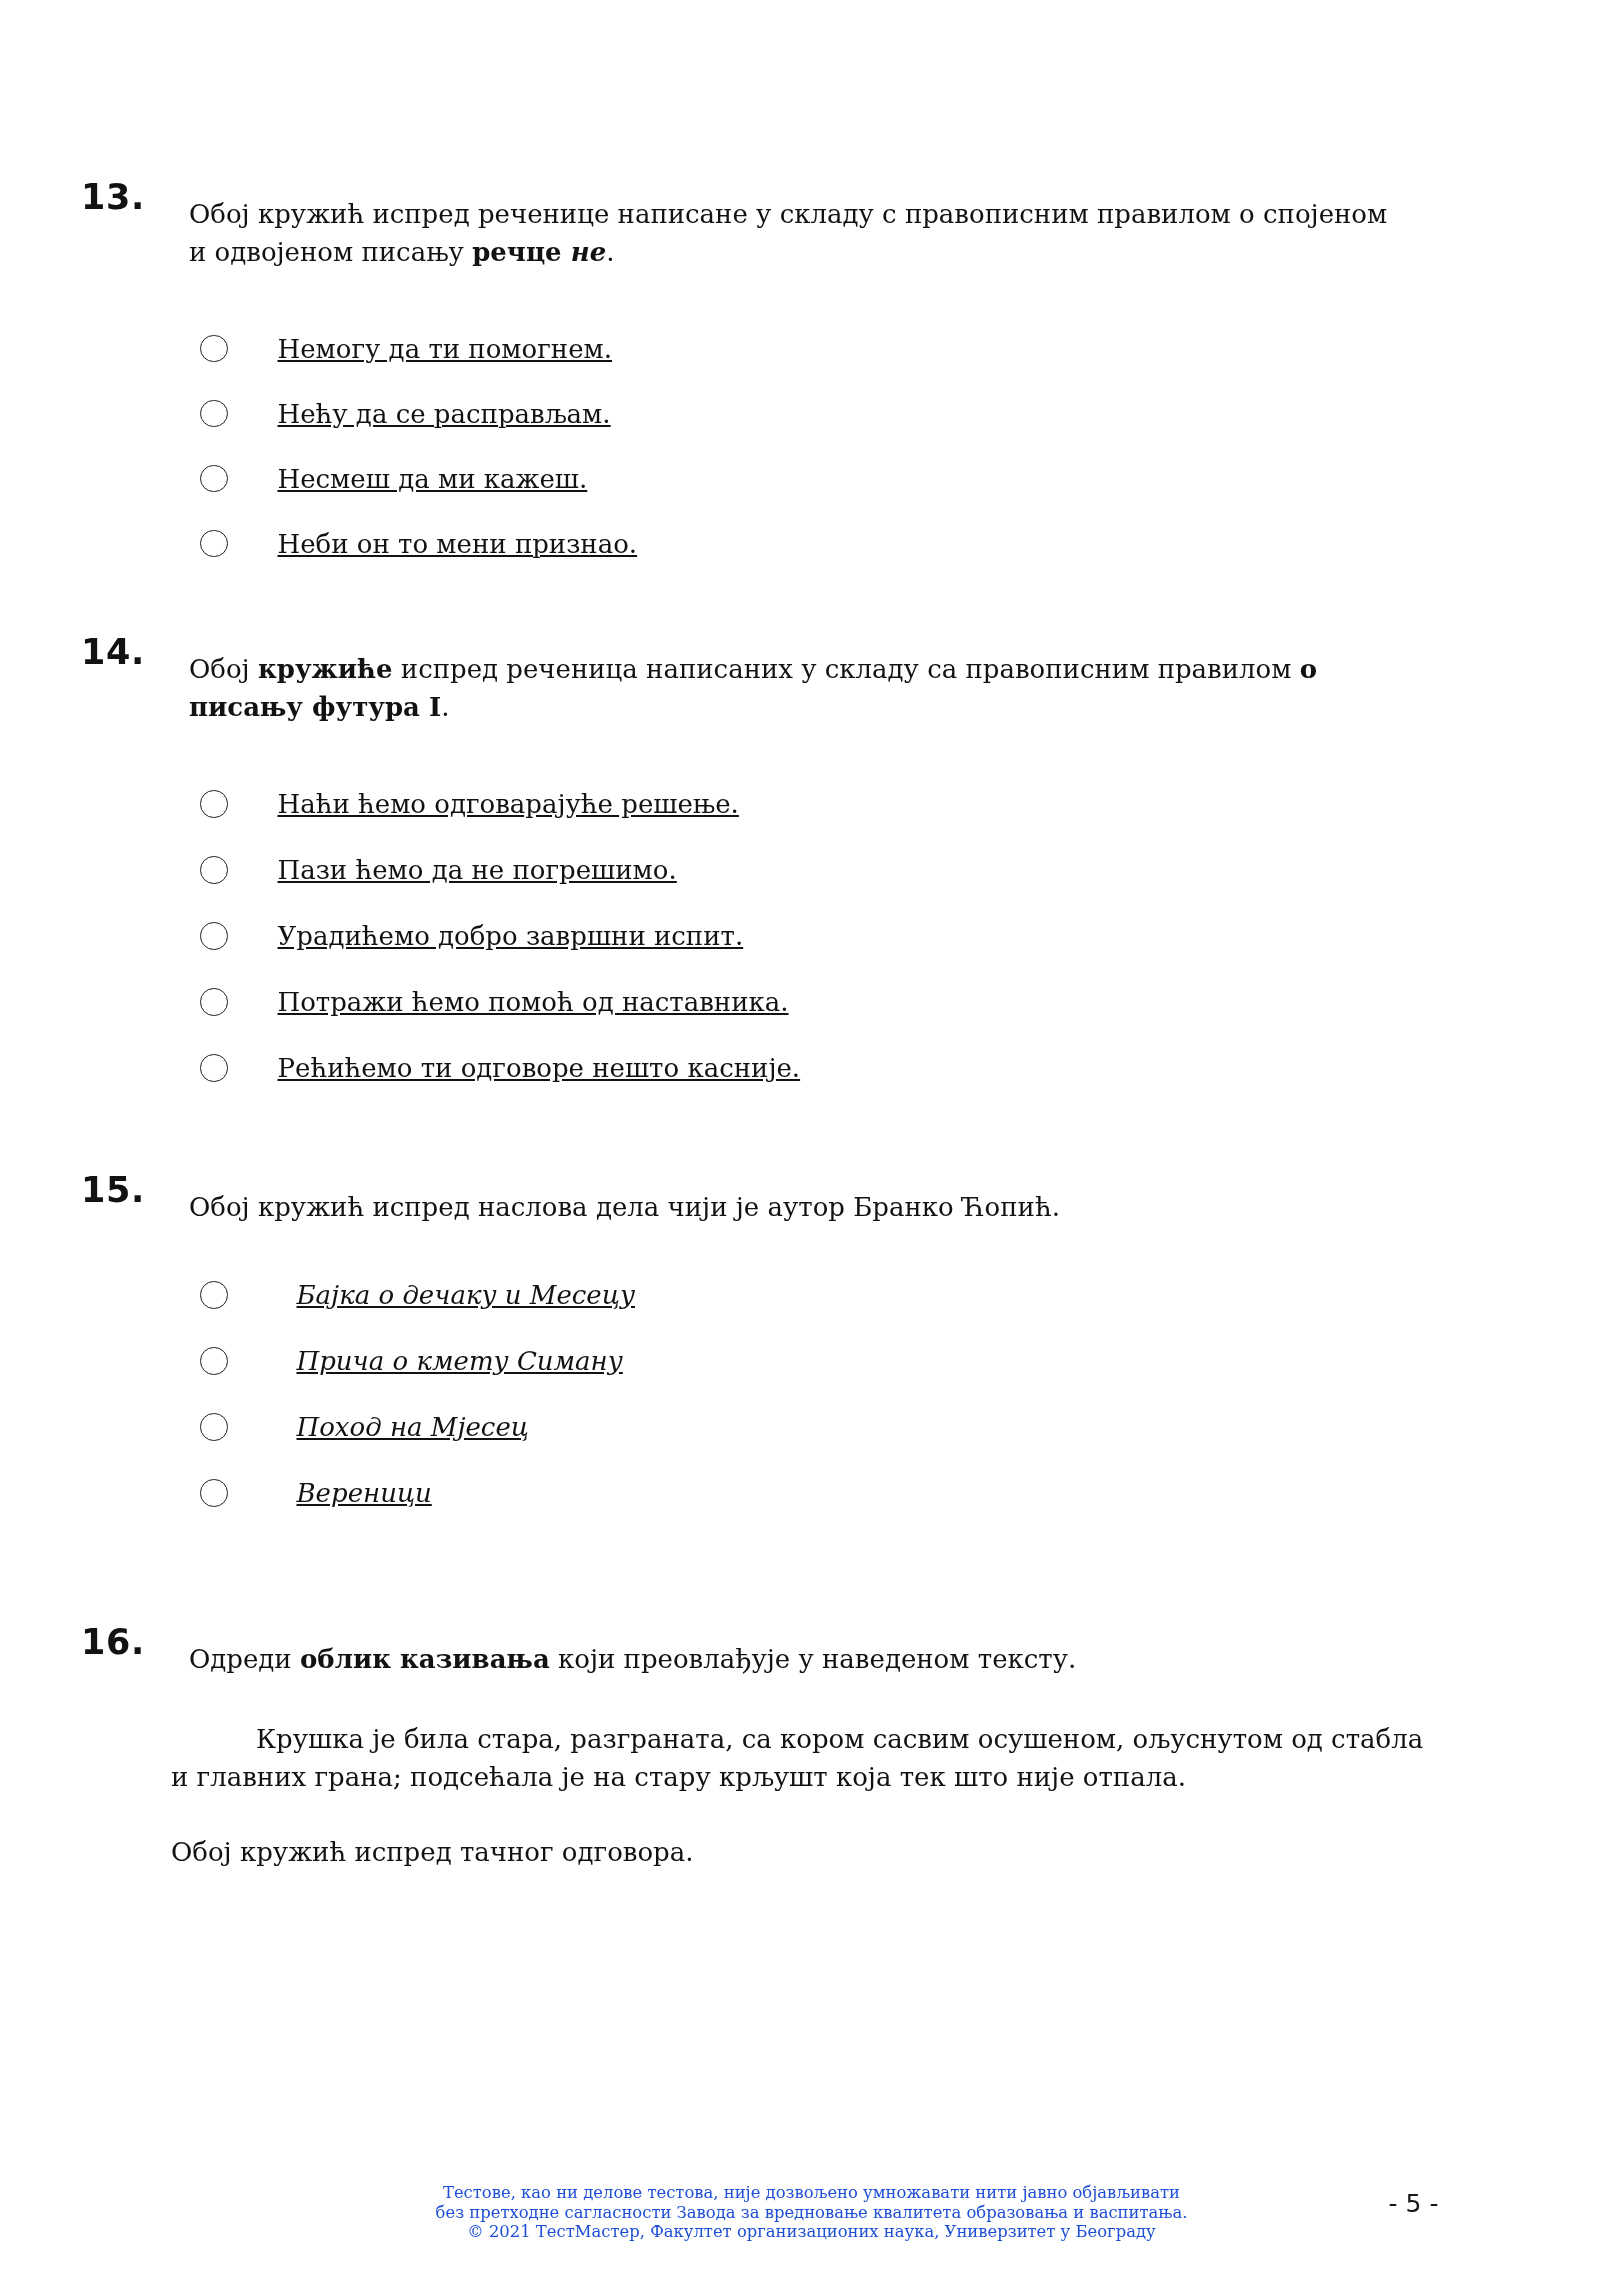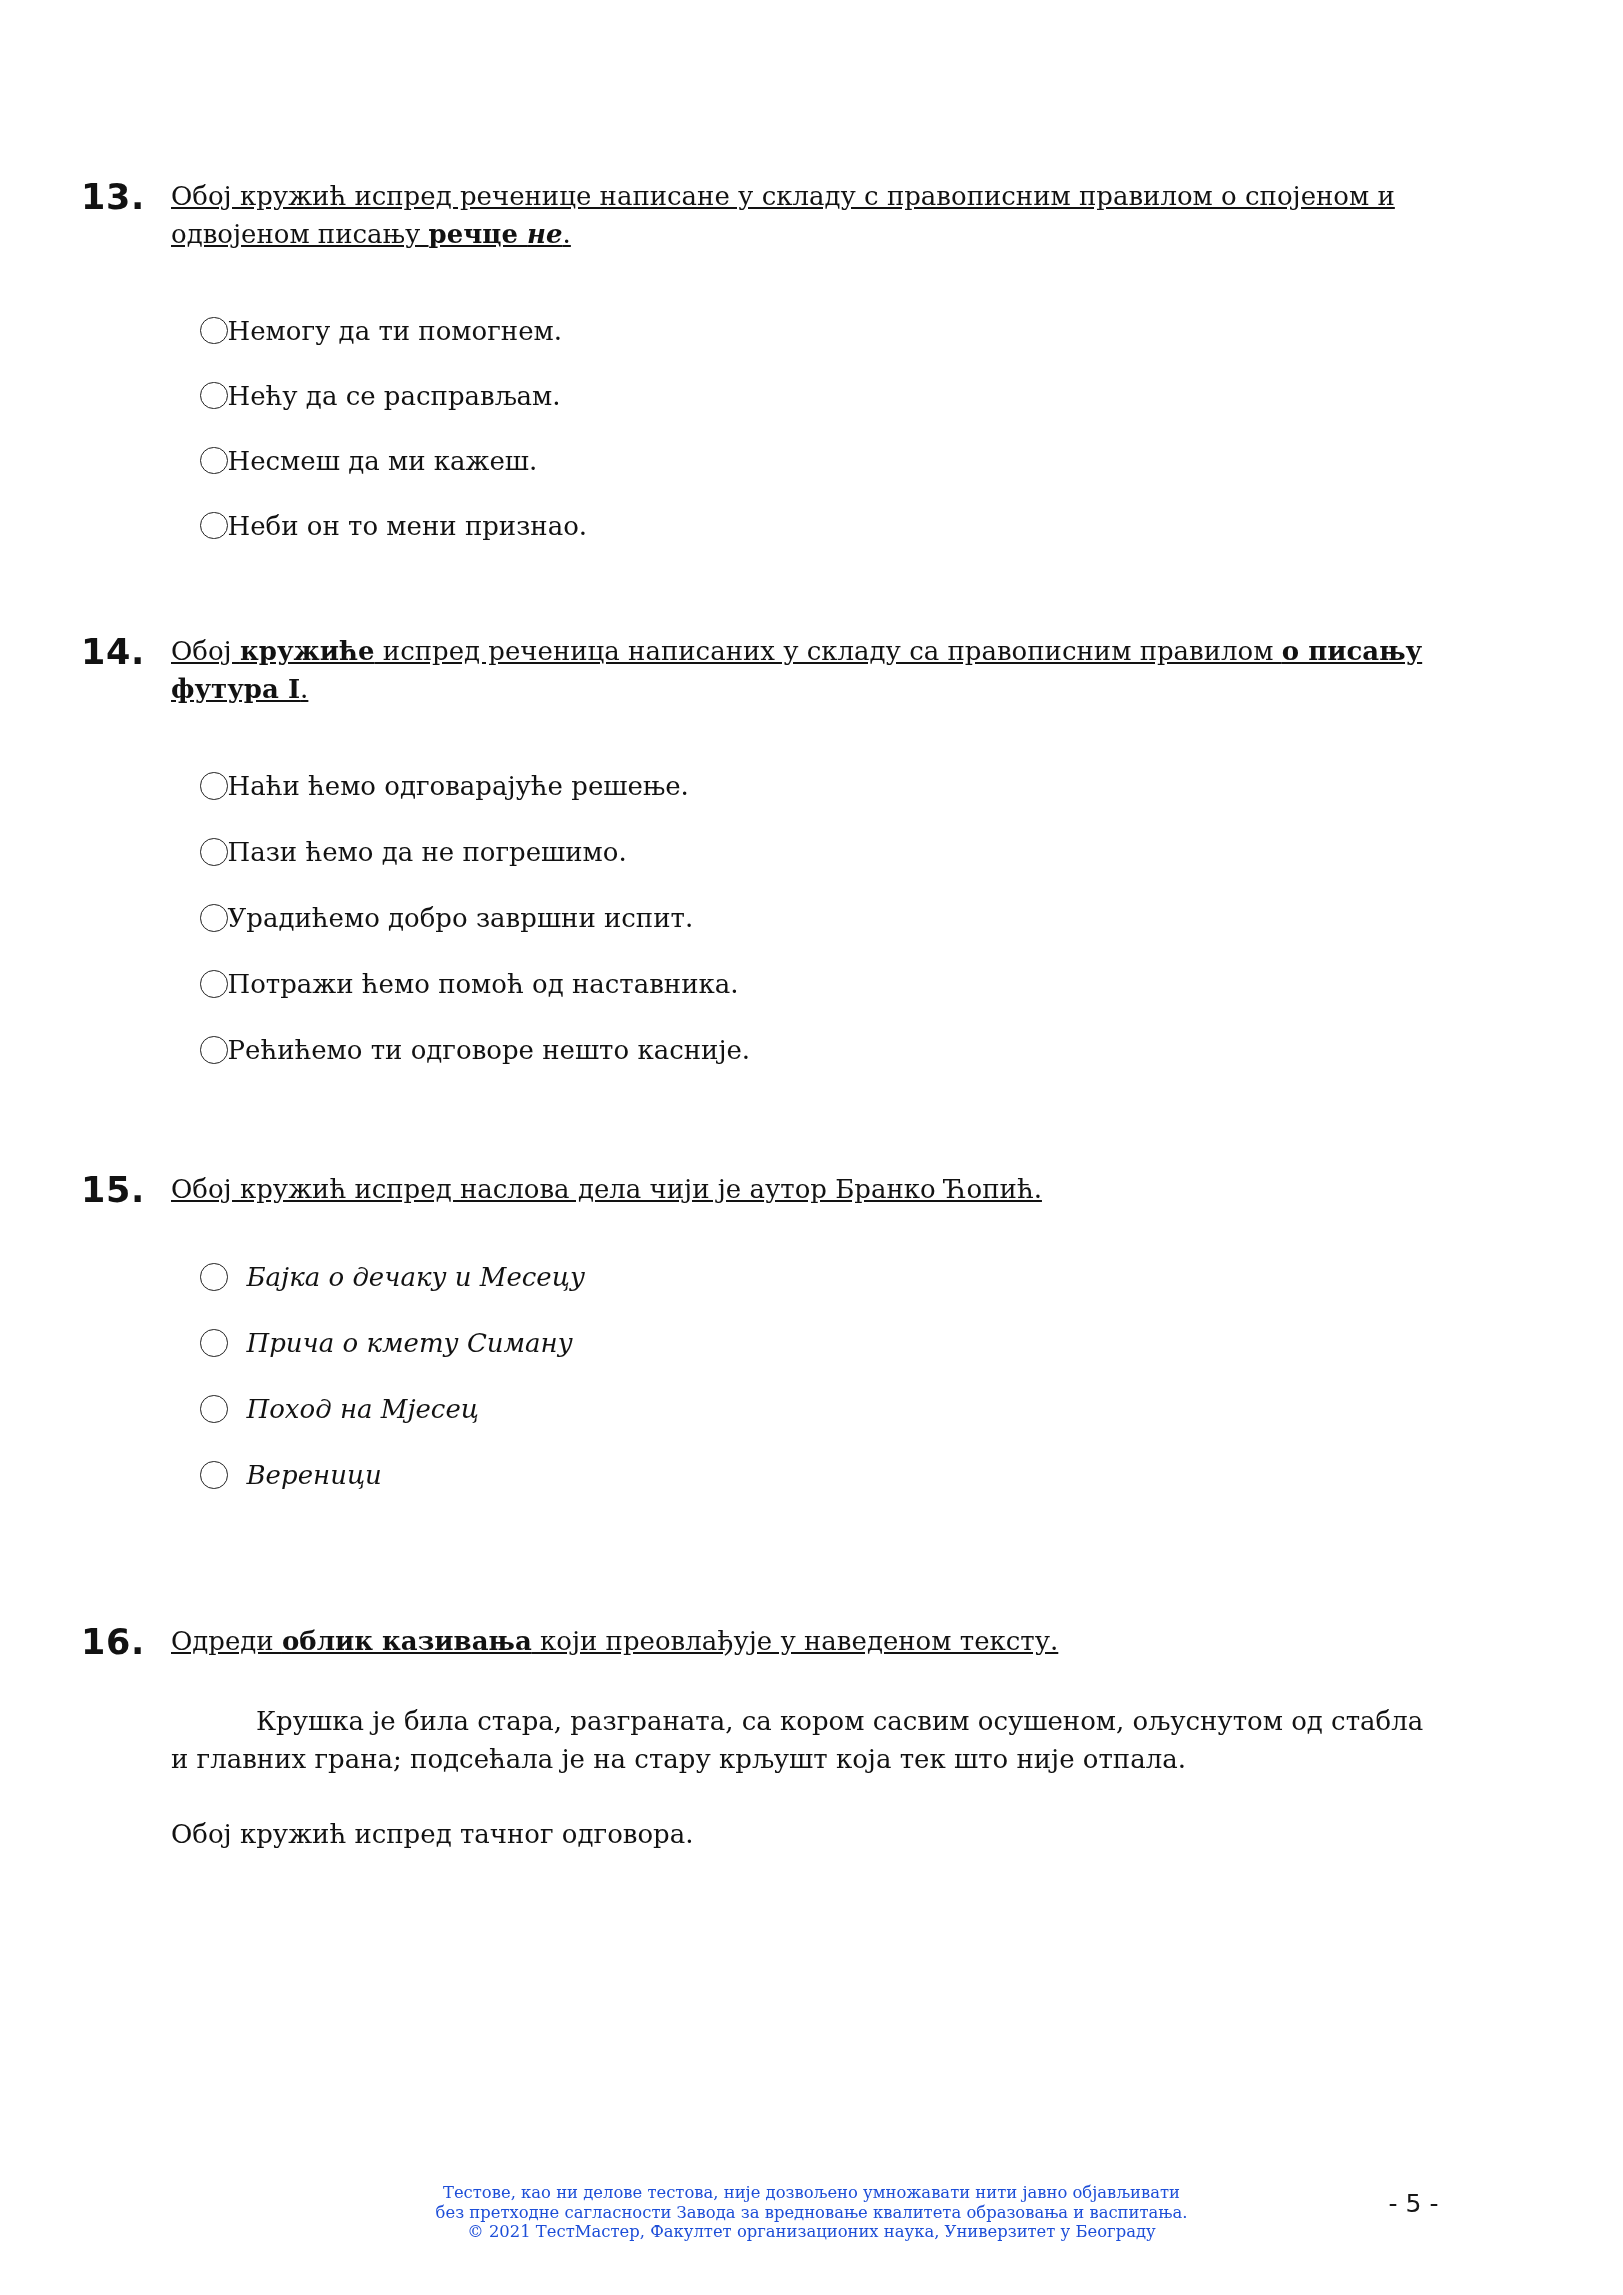--- a/index.html
+++ b/index.html
@@ -13,37 +13,37 @@
     position:absolute;left:81px;
     display:flex;align-items:flex-start;
   }
   .qnum{
     font-family:"DejaVu Sans", sans-serif;
     font-weight:bold;font-size:35px;
     width:90px;flex:none;
     letter-spacing:0.7px;
   }
   .qbody{width:1256px;font-size:26px;line-height:38px;}
-  .prompt{margin:0;text-decoration:underline;}
+  .prompt{margin:18px;}
   .passage{margin:42px 0 0 0;text-indent:85px;}
   .instruction{margin:37px 0 0 0;}
   .opts{padding:0;margin:45px 0 0 0;}
   .opt{display:flex;align-items:center;}
   #q13 .opt{height:65px;}
   #q14 .opt{height:66px;}
   #q15 .opt{height:66px;gap:19px;}
   #q16 .opt{height:58px;}
   #q15 .opts{margin-top:36px;}
   #q16 .opts{margin-top:41px;}
   .circle{
     width:27.5px;height:27.5px;flex:none;
     border:1.6px solid #1f1f1f;border-radius:50%;
     margin-left:29px;background:#fff;box-sizing:border-box;
   }
-  .optlabel{font-size:26px;white-space:nowrap;}
+  .optlabel{margin-left:50px;font-size:26px;white-space:nowrap;text-decoration:underline;}
   #q15 .optlabel{font-style:italic;}
   #q13{top:177px;}
   #q14{top:632px;}
   #q15{top:1170px;}
   #q16{top:1622px;}
   .footer{
     position:absolute;top:2183px;left:0;width:1623px;
     text-align:center;font-size:16.4px;line-height:19.6px;color:#1d4ed8;
   }
   .pagenum{

